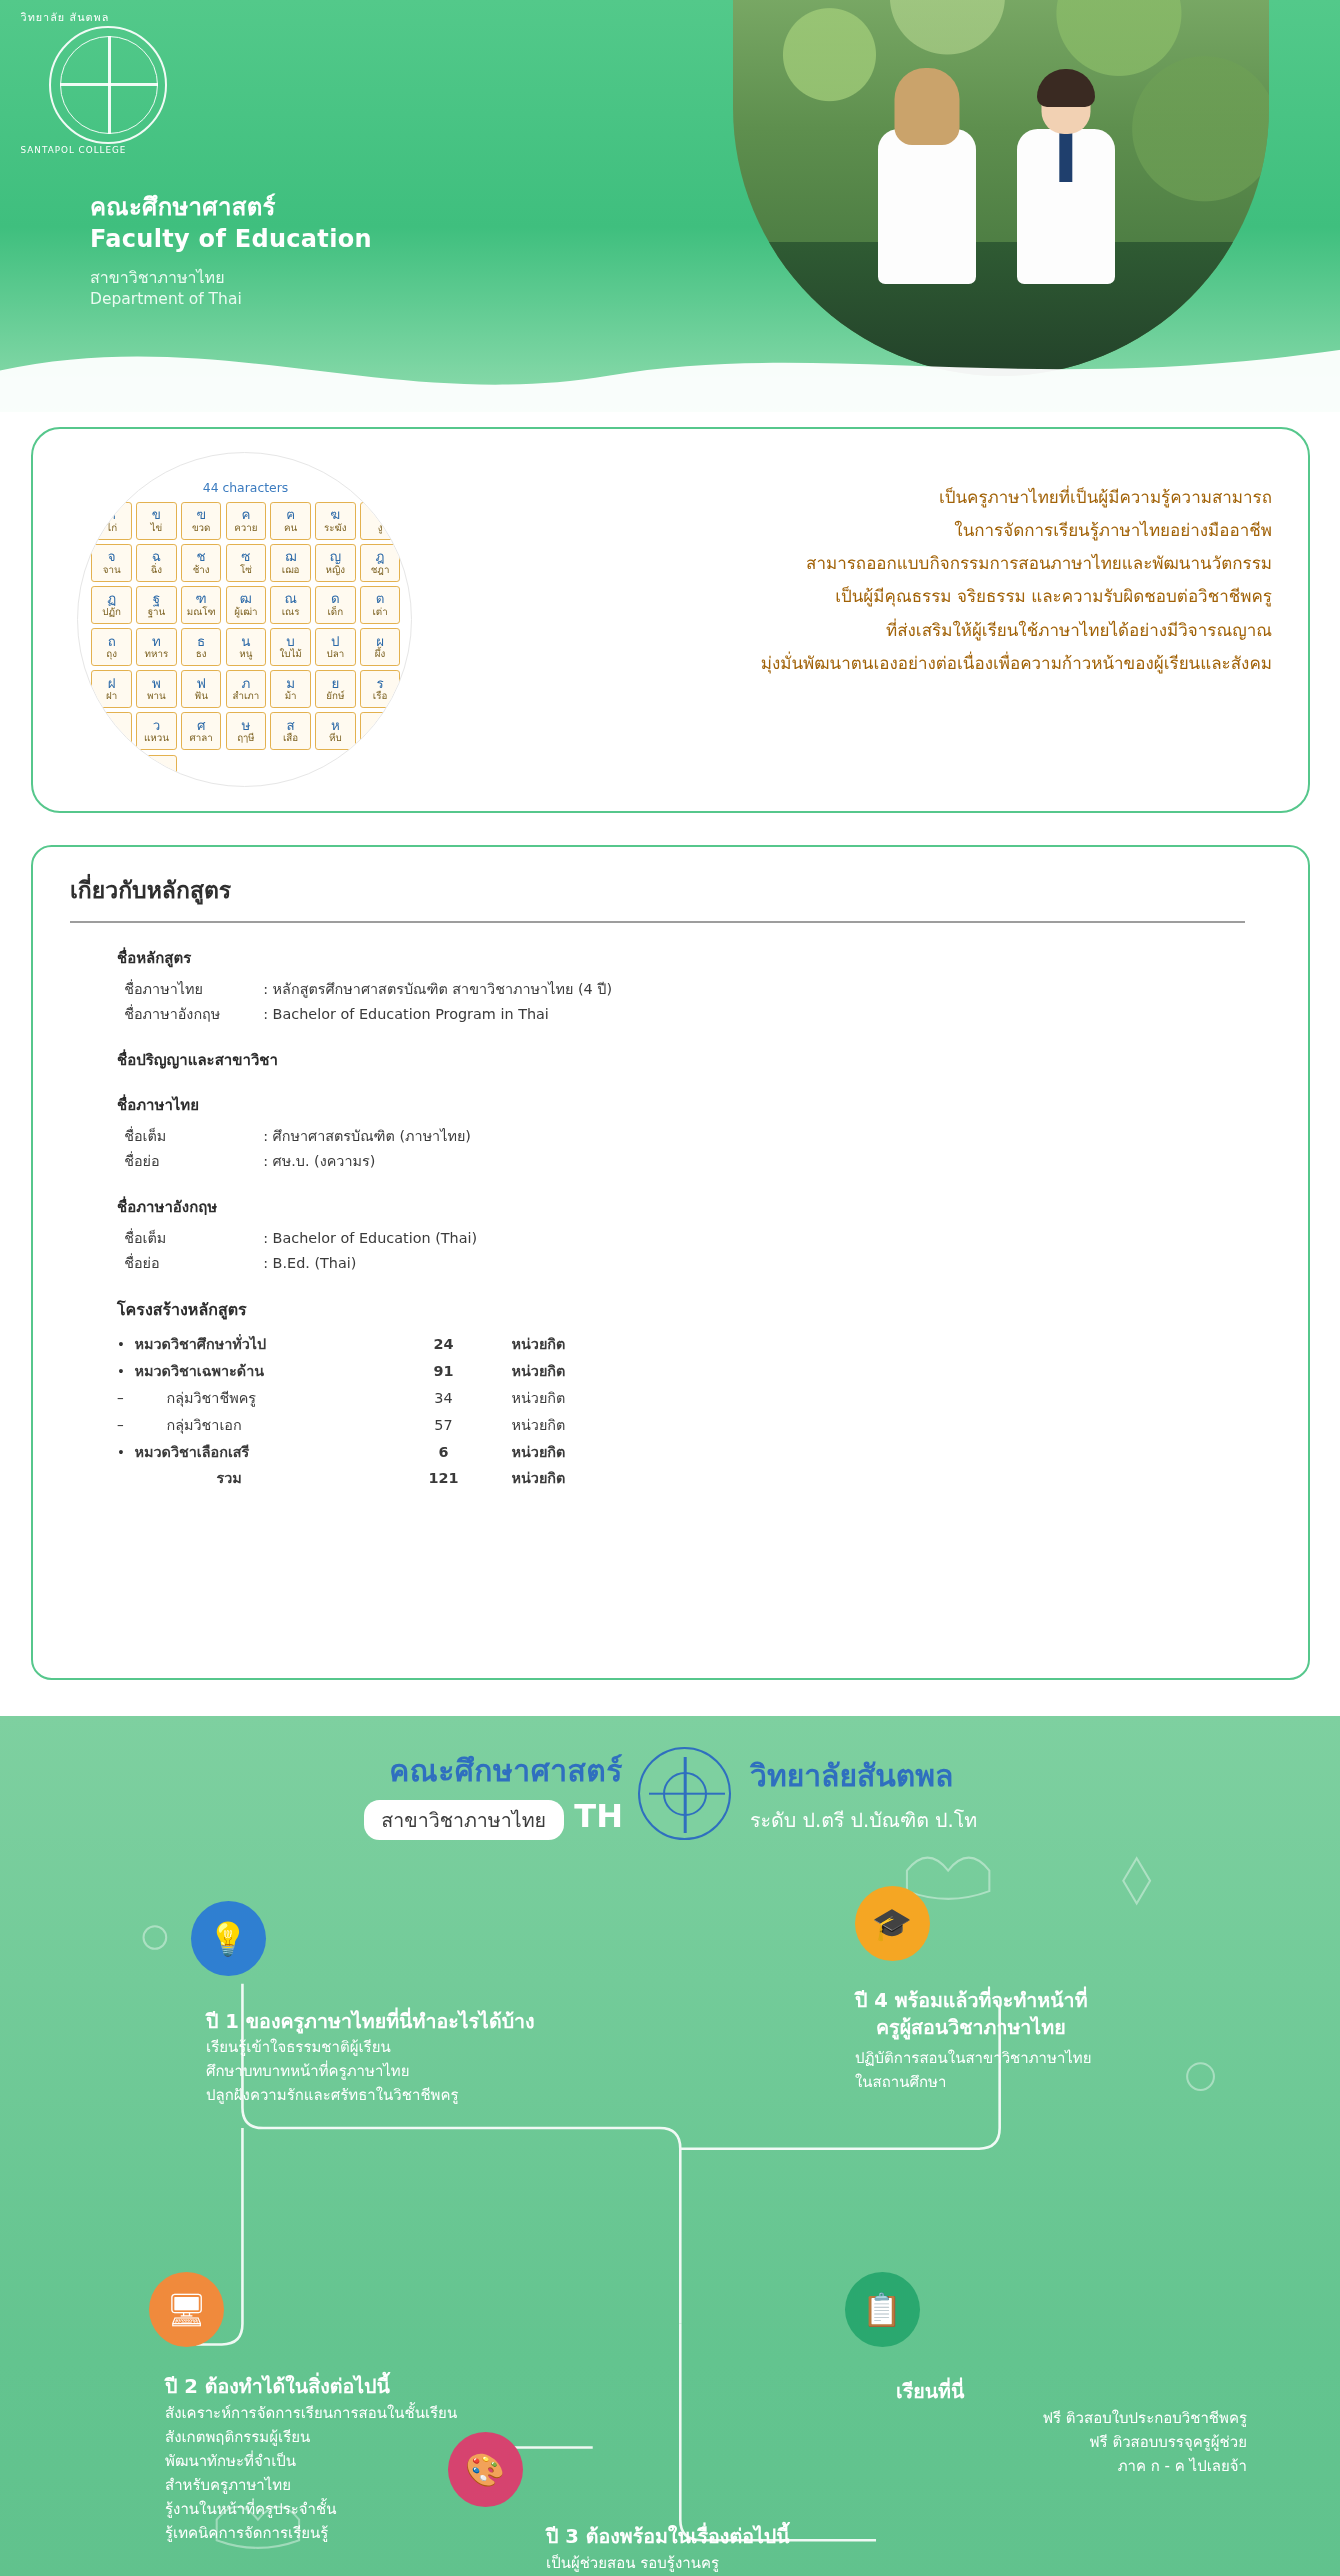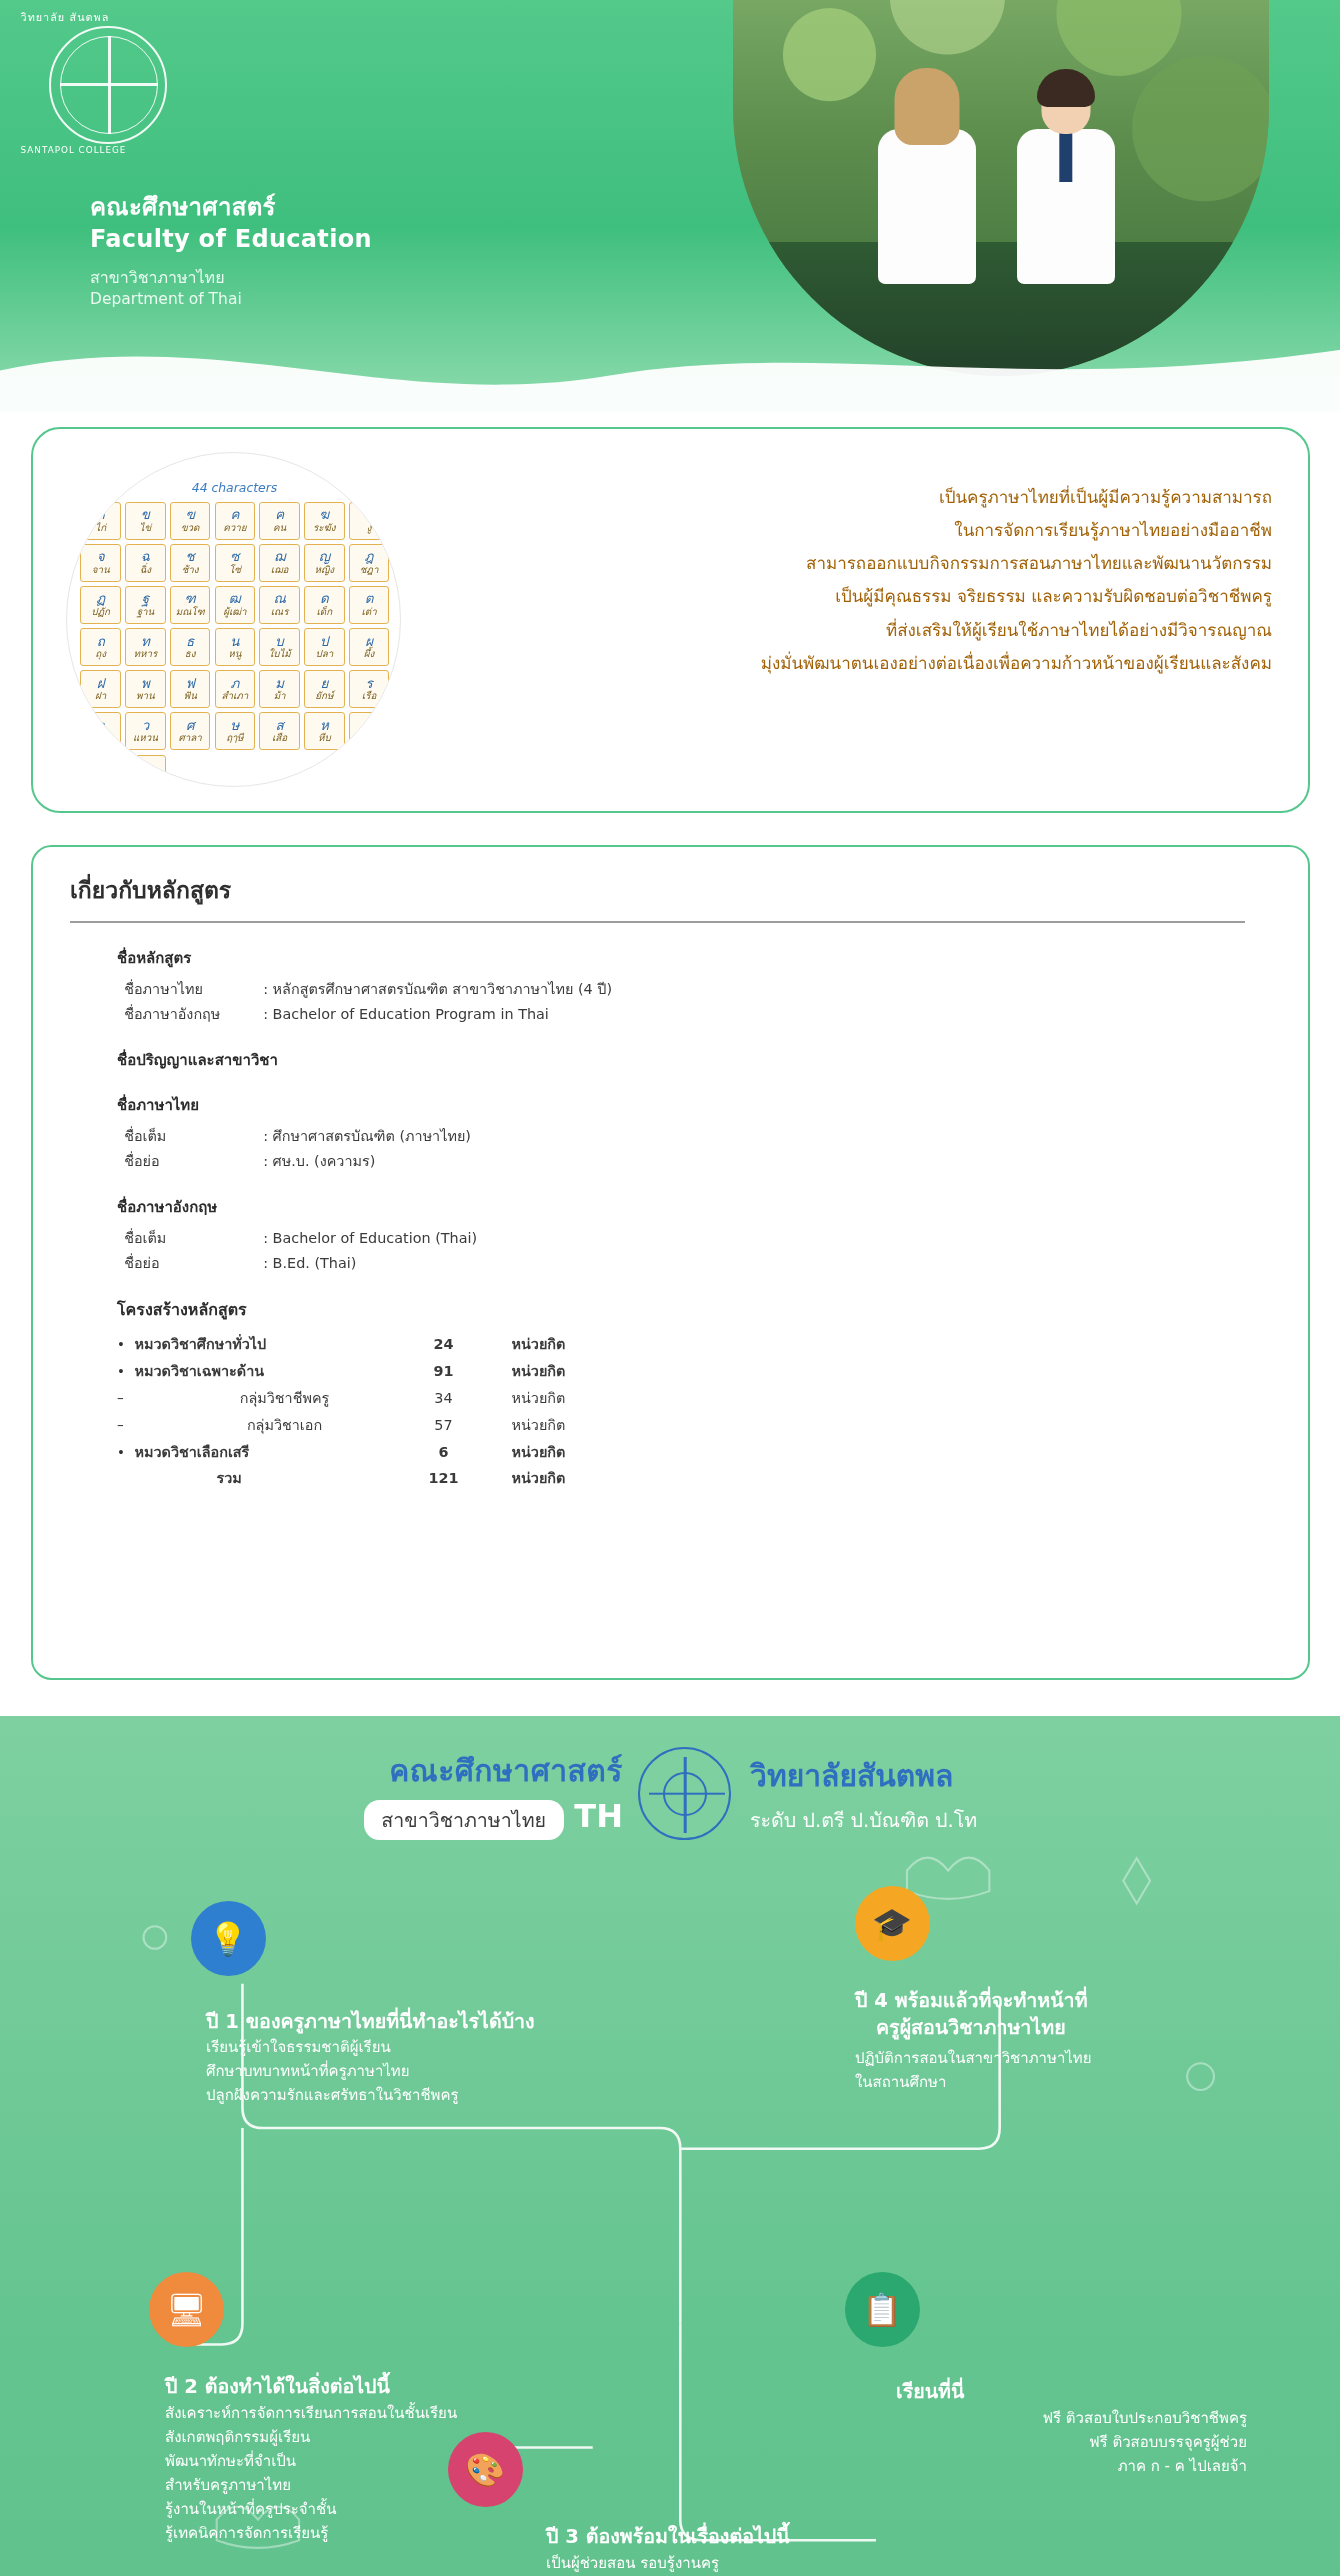--- a/index.html
+++ b/index.html
@@ -180,27 +180,26 @@
     left: 31px;
     top: 427px;
     width: 1279px;
     height: 386px;
     border-radius: 29px;
     border: 2.6px solid #56c78c;
     background: #ffffff;
   }
   .alphabet-circle {
     position: absolute;
-    left: 33px; top: 23px;
+    left: 44px; top: 23px;
     width: 335px; height: 335px;
     border-radius: 50%;
     overflow: hidden;
     background: #ffffff;
     border: 0.5px solid #e6e6e6;
-    font-style: italic;
   }
   .alpha-grid {
     position: absolute;
     left: 13.4px; top: 49px;
     width: 309px;
     display: grid;
     grid-template-columns: repeat(7, 1fr);
     gap: 4.1px;
   }
   .alpha-cell {
@@ -289,21 +288,21 @@
     align-items: baseline;
     font-size: 14.4px;
     line-height: 1.85;
   }
   .struct-item .bullet {
     width: 17.5px; flex: none;
     color: #333;
     font-size: 13.4px;
   }
   .struct-item .nm { width: 268px; flex: none; font-weight: bold; }
-  .struct-item .nm.sub { font-weight: normal; padding-left: 32px; width: 268px; text-align: center; }
+  .struct-item .nm.sub { font-weight: normal; padding-left: 32px; width: 268px; }
   .struct-item .num { width: 82px; flex: none; text-align: center; font-weight: bold; }
   .struct-item .num.sub { font-weight: normal; }
   .struct-item .unit { padding-left: 27px; font-weight: bold; }
   .struct-item .unit.sub { font-weight: normal; }
   .struct-item.total .nm { padding-left: 82px; width: 268px; }
 
   
   .info {
     position: absolute;
     left: 0;

